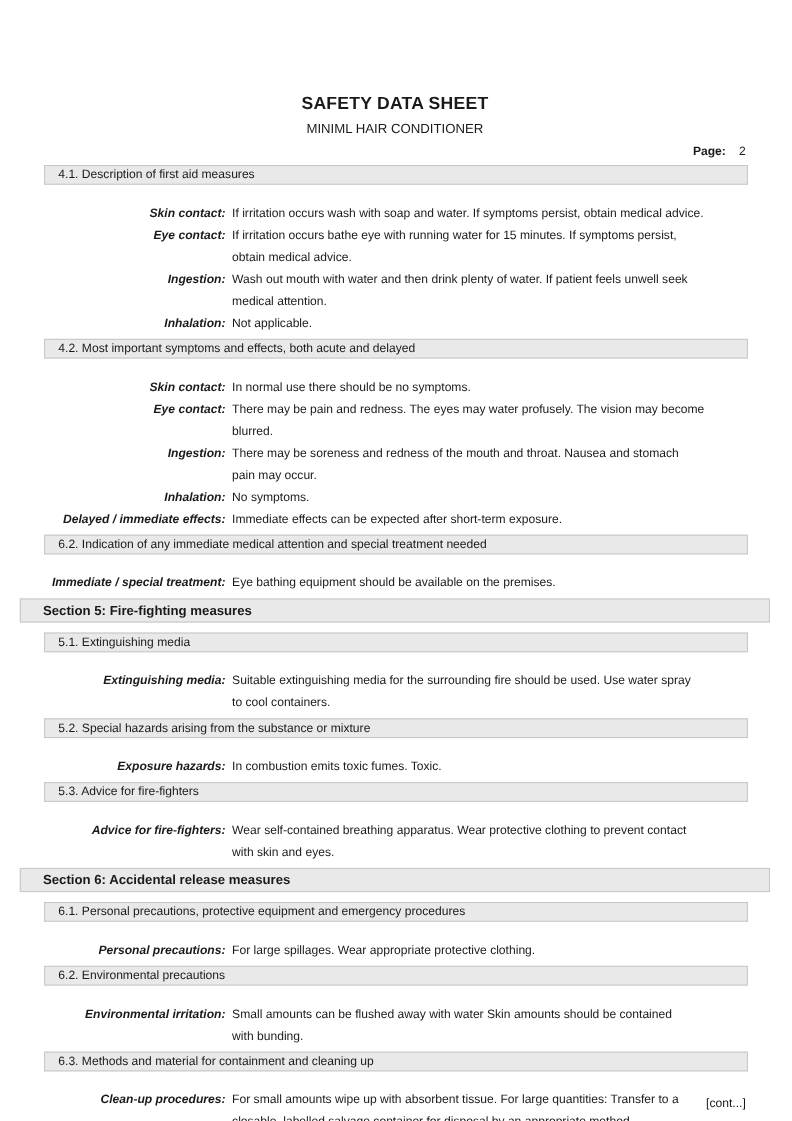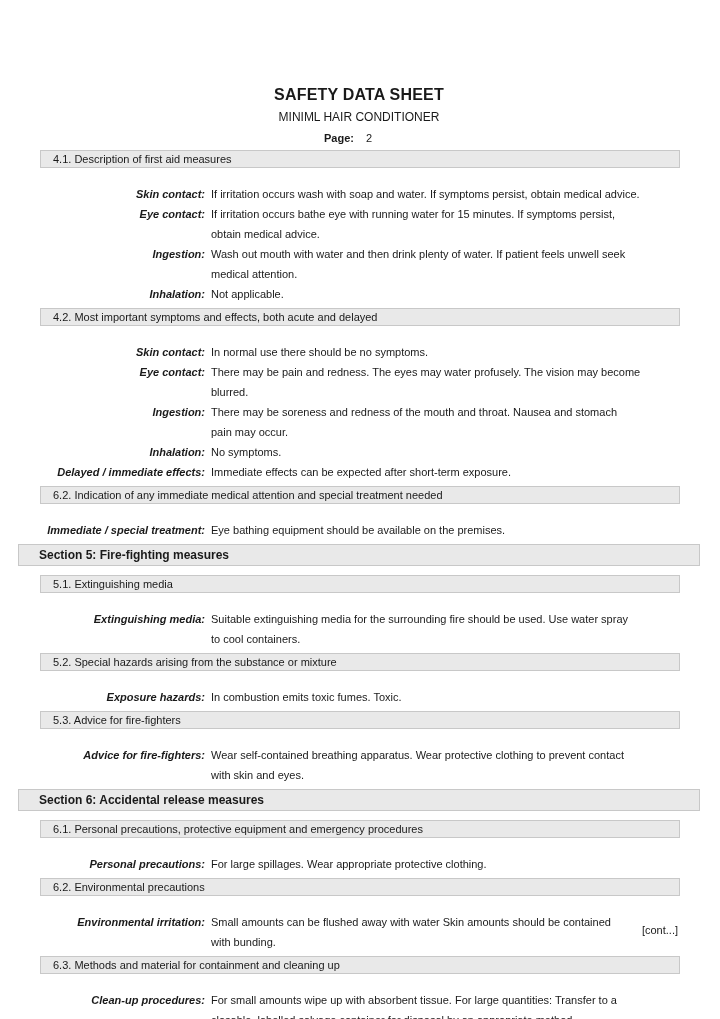--- a/index.html
+++ b/index.html
@@ -27,21 +27,21 @@
     font-size: 16px;
     letter-spacing: 0.2px;
   }
   .subtitle {
     text-align: center;
     font-size: 12px;
     margin-top: 6px;
   }
   .page-line {
     display: flex;
-    justify-content: center;
+    justify-content: flex-end;
     align-items: baseline;
     gap: 12px;
     font-size: 11px;
     margin-top: 8px;
     margin-bottom: 6px;
     padding-right: 22px;
   }
   .page-label { font-weight: bold; }
   .section-header {
     background: var(--bar-bg);
@@ -71,21 +71,21 @@
     font-weight: bold;
     font-style: italic;
   }
   .field-value {
     margin-left: 6px;
     width: 480px;
     white-space: pre-line;
   }
   .footer-cont {
     position: absolute;
-    top: 924px;
+    top: 997px;
     right: 42px;
     font-size: 11px;
   }
 </style>
 </head>
 <body>
 
 <div class="doc">
   <div class="title">SAFETY DATA SHEET</div>
   <div class="subtitle">MINIML HAIR CONDITIONER</div>

